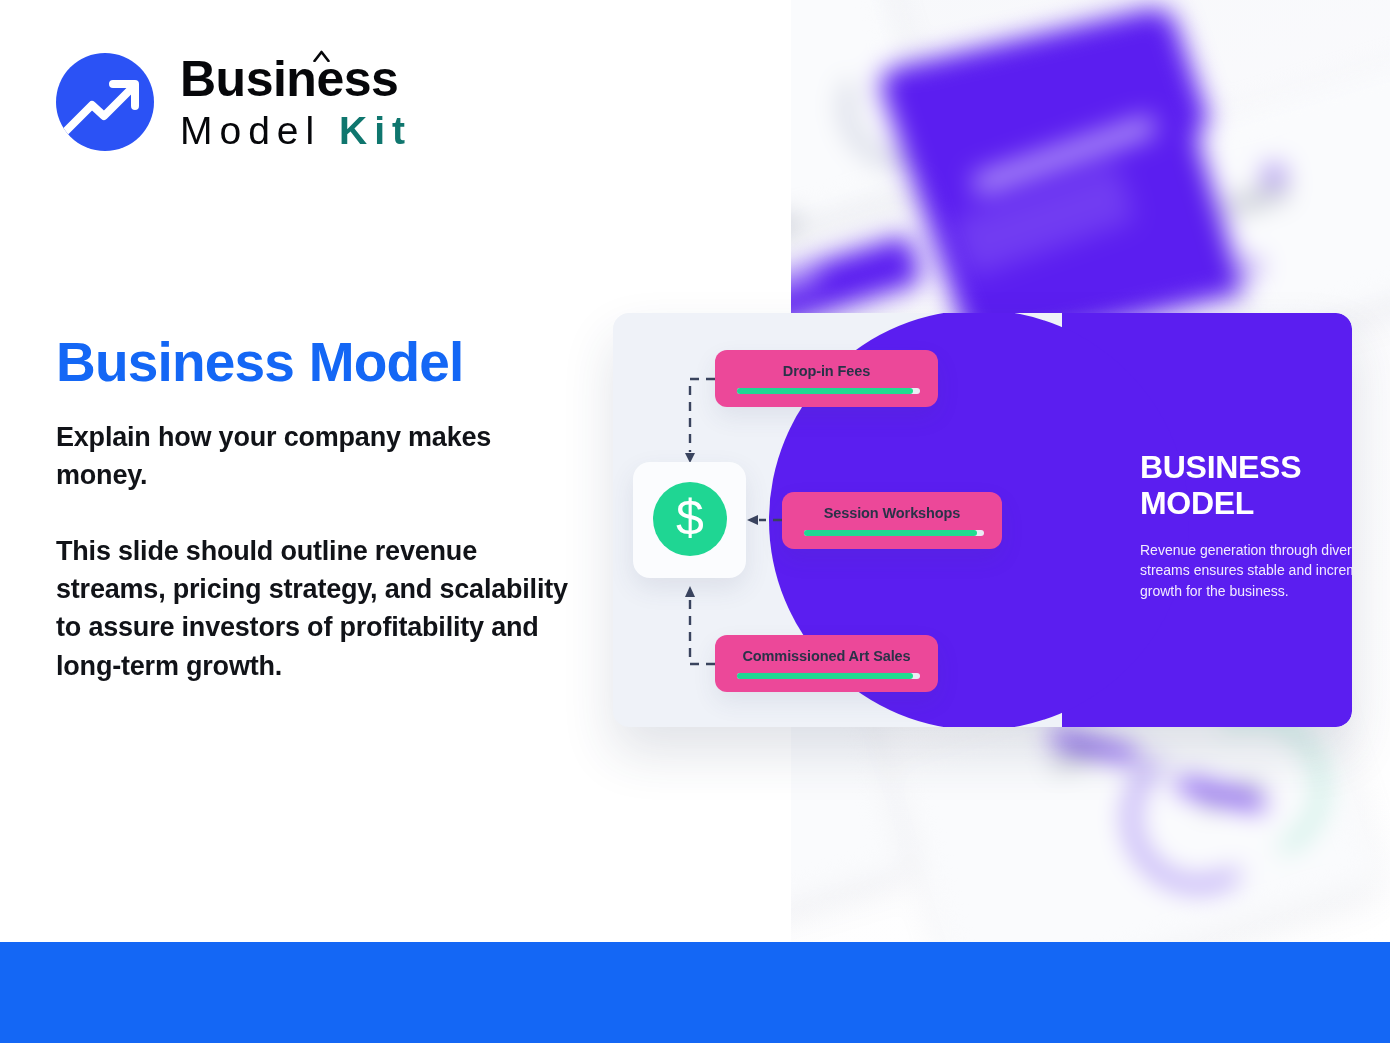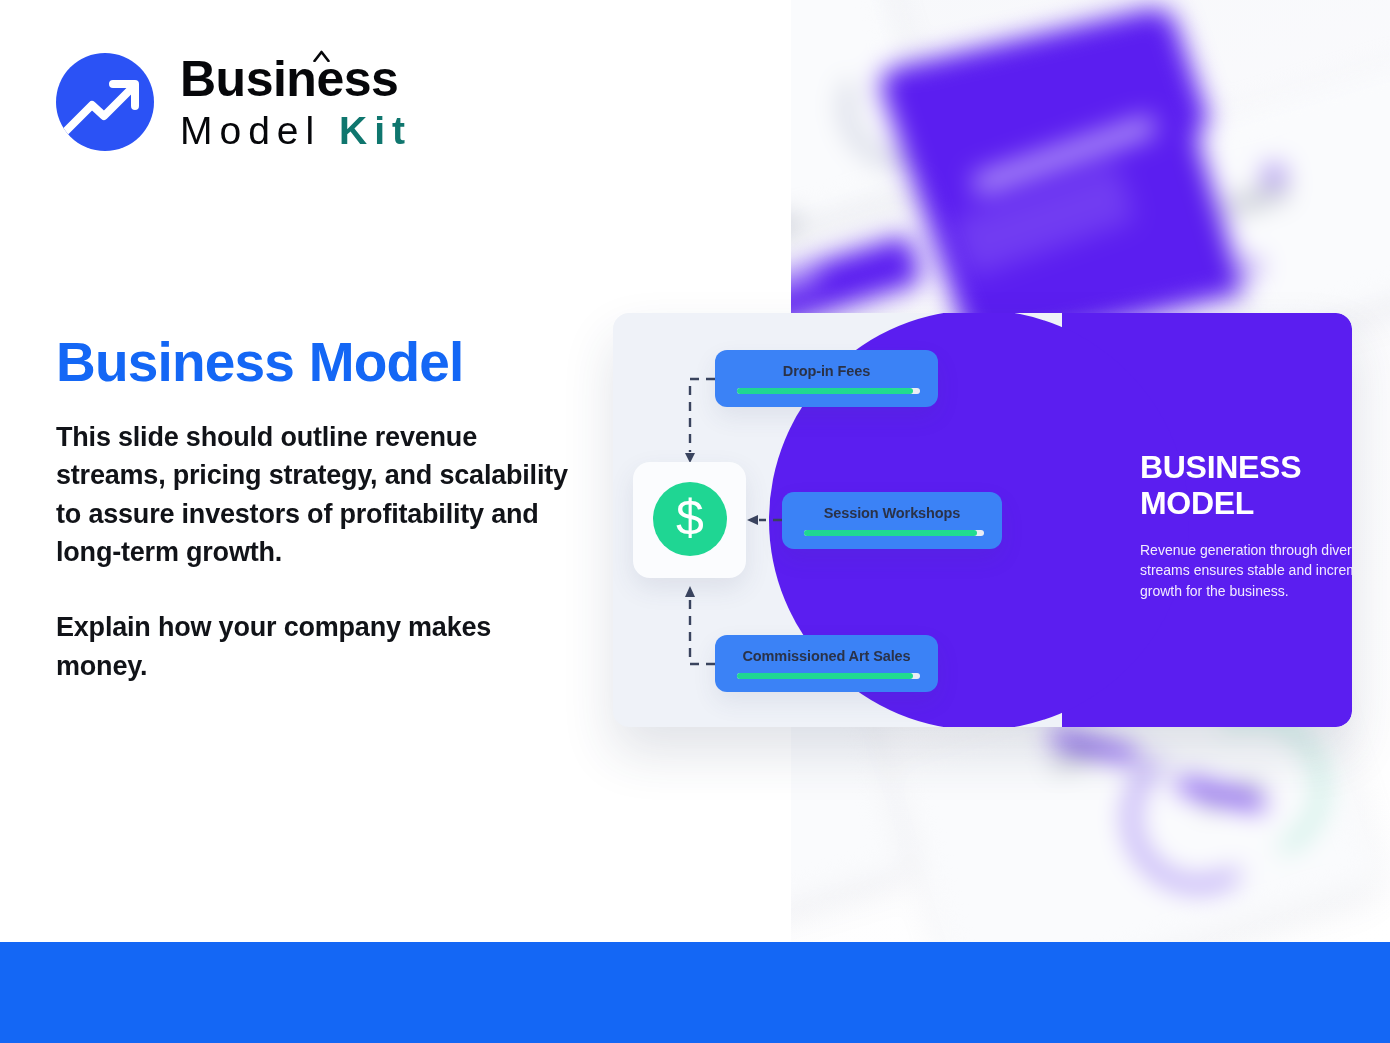--- a/index.html
+++ b/index.html
@@ -215,21 +215,21 @@
     font-size: 50px;
     font-weight: 400;
     line-height: 1;
     font-family: "Liberation Sans", sans-serif;
     margin-top: -3px;
   }
 
   
   .stream {
     position: absolute;
-    background: #3b82f6;
+    background: #ec4899;
     border-radius: 12px;
     box-shadow: 0 10px 24px rgba(60,70,110,.09);
     box-sizing: border-box;
     padding-top: 13px;
   }
   .stream-label {
     text-align: center;
     font-size: 14.5px;
     font-weight: 700;
     color: #2a3248;
@@ -287,22 +287,22 @@
       </div>
       <div id="logo-line2">
         <span>Model</span><span>&nbsp;</span><span id="logo-kit">Kit</span>
       </div>
     </div>
   </div>
 
   <h1 id="headline">Business Model</h1>
 
   <div id="body-block">
+    <p class="body-para">Explain how your company makes money.</p>
     <p class="body-para">This slide should outline revenue streams, pricing strategy, and scalability to assure investors of profitability and long-term growth.</p>
-    <p class="body-para">Explain how your company makes money.</p>
   </div>
 </div>
 
 <div id="right-panel">
 
   <div id="bg-blur">
 
     <div class="bg-card" style="left:-140px; top:40px; width:320px; height:250px; transform:rotate(-17deg);"></div>
     <div class="bg-bar-grey" style="left:-50px; top:290px; width:120px; height:14px; transform:rotate(-17deg);"></div>
     <div class="bg-bar-purple" style="left:-60px; top:330px; width:250px; height:50px; transform:rotate(-17deg);"></div>

